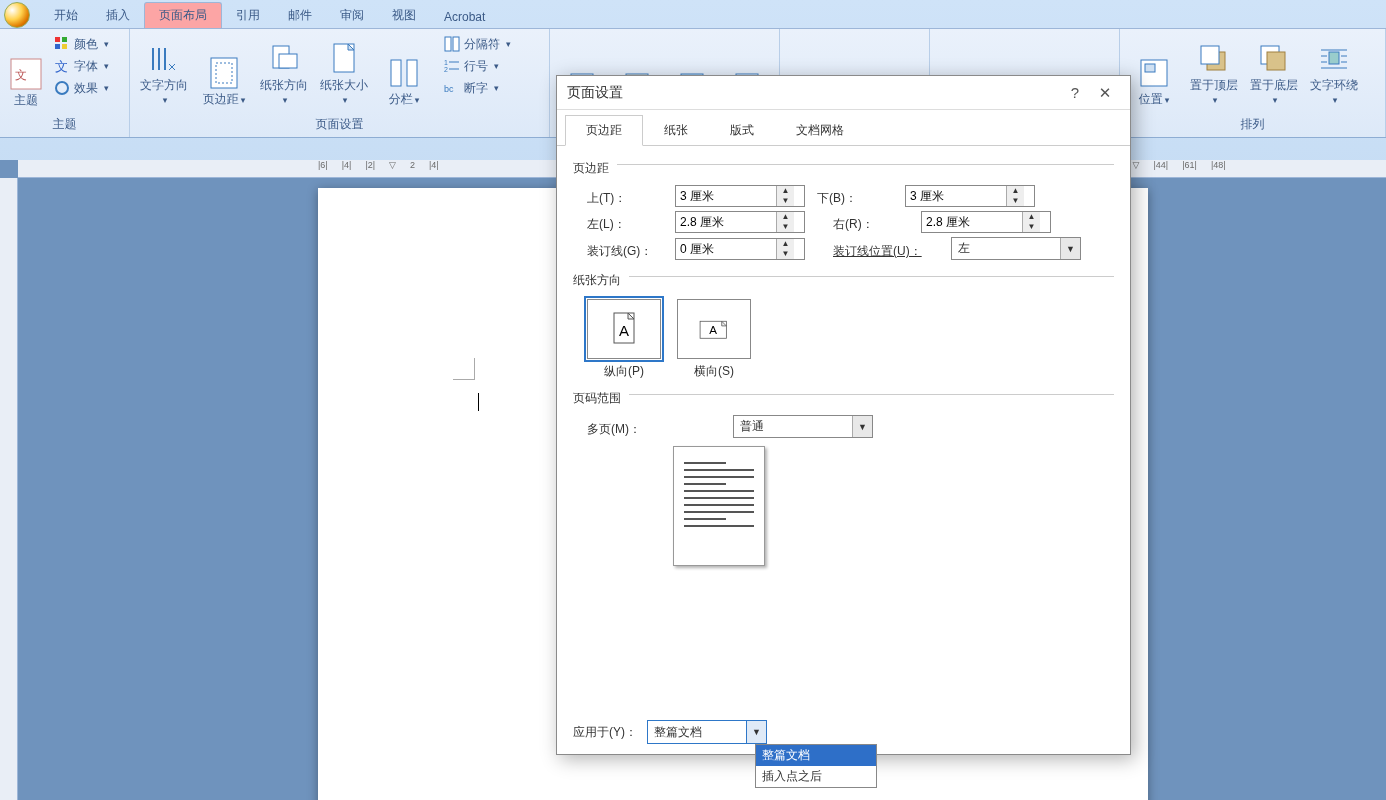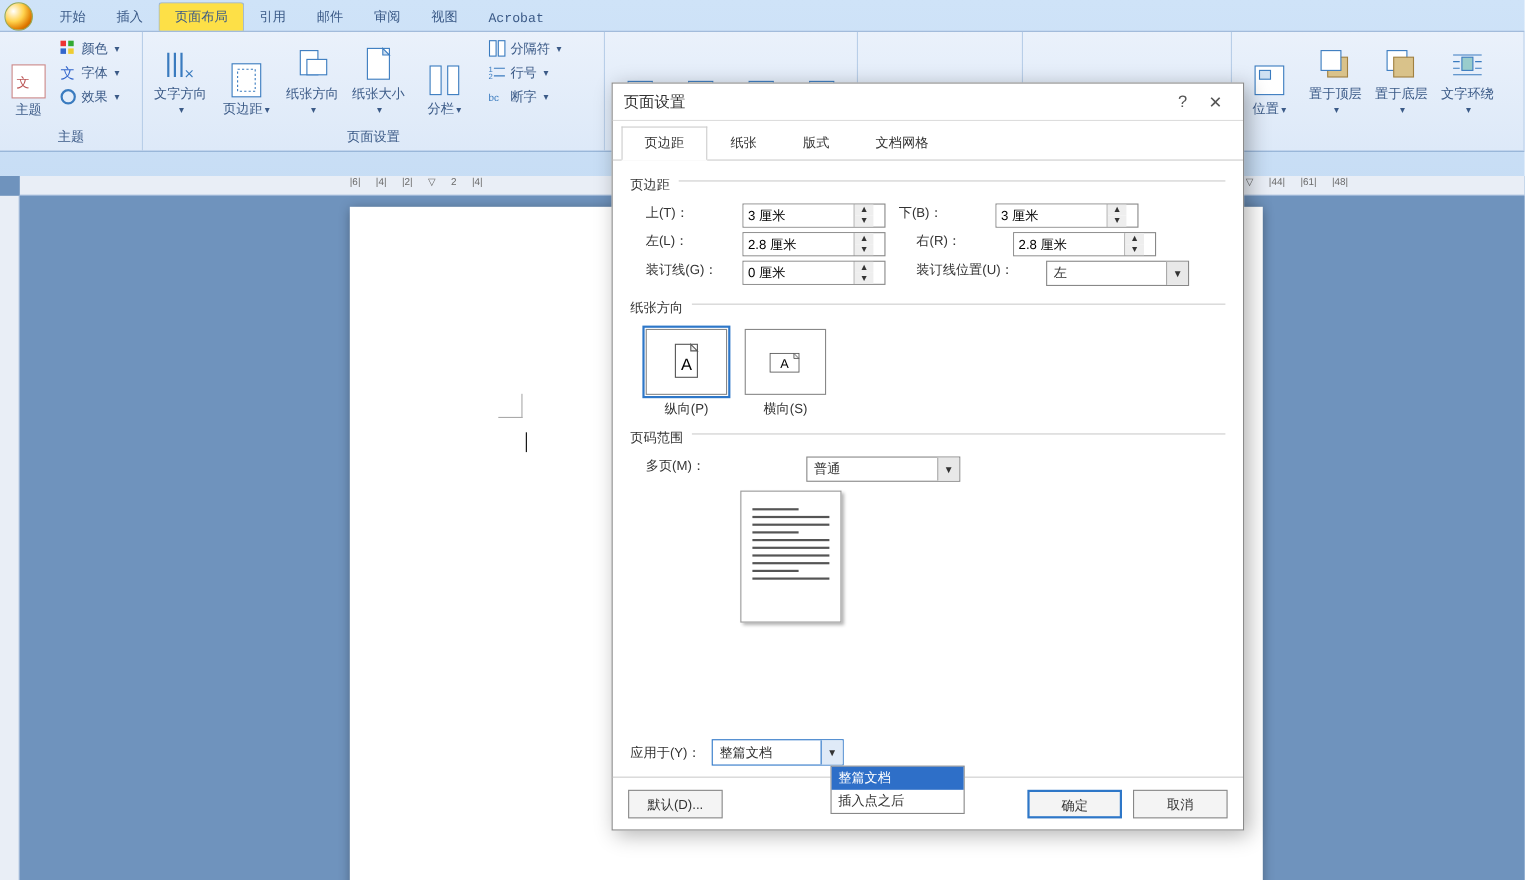--- a/index.html
+++ b/index.html
@@ -1,24 +1,24 @@
 <!DOCTYPE html>
 <html><head>
 <meta charset="utf-8">
 <style>
 * { box-sizing: border-box; }
 body { margin:0; font-family:"Microsoft YaHei","Segoe UI",sans-serif; font-size:12px;
   background:linear-gradient(#cfe3f8,#a9c7e8); width:1386px; height:800px; overflow:hidden; position:relative; color:#333; }
 
 
-.tabbar { height:28px; display:flex; align-items:flex-end; padding-left:40px; position:relative;font-family:Liberation Mono, monospace; }
+.tabbar { height:28px; display:flex; align-items:flex-end; padding-left:40px; position:relative; }
 .office-btn { position:absolute; left:4px; top:2px; width:26px; height:26px; border-radius:50%;
   background:radial-gradient(circle at 30% 30%,#fff,#ffd24d 40%,#e07b00 70%,#a04000); border:1px solid #9a5; }
 .tab { padding:4px 14px; color:#3b5a87; cursor:default; }
-.tab.sel { background:#fde047; border:1px solid #9db6d8; border-bottom:none; border-radius:3px 3px 0 0; color:#3b5a87; }
+.tab.sel { background:#fca5a5; border:1px solid #9db6d8; border-bottom:none; border-radius:3px 3px 0 0; color:#3b5a87; }
 
 
 .ribbon { height:110px; background:linear-gradient(#eaf1fb,#dde9f8); border-top:1px solid #9db6d8;
   border-bottom:1px solid #8eadd3; display:flex; position:relative; }
 .grp { border-right:1px solid #b8cee8; padding:4px 6px 2px; display:flex; flex-direction:column; }
 .grp-body { flex:1; display:flex; align-items:flex-start; gap:4px; }
 .grp-title { text-align:center; color:#3b5a87; font-size:12px; padding:2px 0; }
 .big-btn { display:flex; flex-direction:column; align-items:center; justify-content:flex-end;
   width:56px; height:76px; padding:2px; gap:2px; }
 .big-btn .ic { width:34px; height:34px; }
@@ -49,23 +49,23 @@
 .dlg-title { height:34px; display:flex; align-items:center; padding:0 10px; font-size:14px; border-bottom:1px solid #ddd; }
 .dlg-title .sp { flex:1; }
 .dlg-title .tbtn { width:30px; text-align:center; font-size:15px; color:#555; }
 .dlg-tabs { display:flex; border-bottom:1px solid #ccc; padding:4px 8px 0; gap:0; }
 .dlg-tab { padding:6px 20px; border:1px solid transparent; position:relative; top:1px; }
 .dlg-tab.sel { border:1px solid #ccc; border-bottom:1px solid #fff; background:#fff; }
 .dlg-body { flex:1; padding:10px 16px; position:relative; }
 .section-label { color:#333; margin:4px 0; }
 .section-line { border-top:1px solid #ccc; flex:1; margin-left:8px; position:relative; top:8px; }
 .sec-head { display:flex; align-items:flex-start; }
-.field-row { display:flex; align-items:flex-start; margin:4px 0 4px 14px; gap:8px; }
+.field-row { display:flex; align-items:flex-end; margin:4px 0 4px 14px; gap:8px; }
 .field-row label { width:80px; }
-.field-row .wide-label { width:110px; }
+.field-row .wide-label { width:110px;text-decoration:underline; }
 .spin { display:flex; align-items:center; border:1px solid #888; height:22px; width:130px; background:#fff; }
 .spin input { border:none; width:100px; height:20px; padding:0 4px; font-size:12px; outline:none; }
 .spin .ar { width:18px; display:flex; flex-direction:column; border-left:1px solid #aaa; }
 .spin .ar div { height:10px; font-size:8px; text-align:center; line-height:10px; background:#eee; }
 .combo { display:flex; align-items:center; border:1px solid #888; height:23px; background:#fff; }
 .combo span { flex:1; padding:0 6px; }
 .combo .cb-btn { width:20px; height:100%; border-left:1px solid #aaa; background:#e8e8e8;
   display:flex; align-items:center; justify-content:center; font-size:9px; }
 .orient-row { display:flex; gap:16px; margin:6px 0 2px 14px; }
 .orient-tile { width:74px; text-align:center; }
@@ -278,20 +278,21 @@
         <div class="lbl dd-arrow">置于底层</div>
       </div>
       <div class="big-btn">
         <div class="ic"><svg viewBox="0 0 34 34">
               <rect x="12" y="10" width="10" height="12" fill="#9cc" stroke="#3a7bbf"></rect>
               <path d="M4 8h26M4 14h6M24 14h6M4 20h6M24 20h6M4 26h26" stroke="#3a7bbf"></path>
             </svg></div>
         <div class="lbl dd-arrow">文字环绕</div>
       </div>
     </div>
+    <div class="grp-title">排列</div>
   </div>
 </div>
 
 <div class="workspace">
   <div class="ruler-h">
     <span>|6|</span><span>|4|</span><span>|2|</span><span>▽</span><span>2</span><span>|4|</span>
     <span style="margin-left:620px">|38|</span><span>|40|</span><span>▽</span><span>|44|</span><span>|61|</span><span>|48|</span>
   </div>
   <div class="ruler-v"></div>
   <div class="doc-scroll">
@@ -439,19 +440,13 @@
           <div class="cb-btn">▼</div>
         </div>
         <div class="dropdown">
           <div class="opt hl">整篇文档</div>
           <div class="opt">插入点之后</div>
         </div>
       </div>
     </div>
   </div>
 
-  <div class="dlg-footer">
-    <div class="btn">默认(D)...</div>
-    <span class="sp"></span>
-    <div class="btn primary">确定</div>
-    <div class="btn">取消</div>
-  </div>
 </div>
 
 </body></html>

